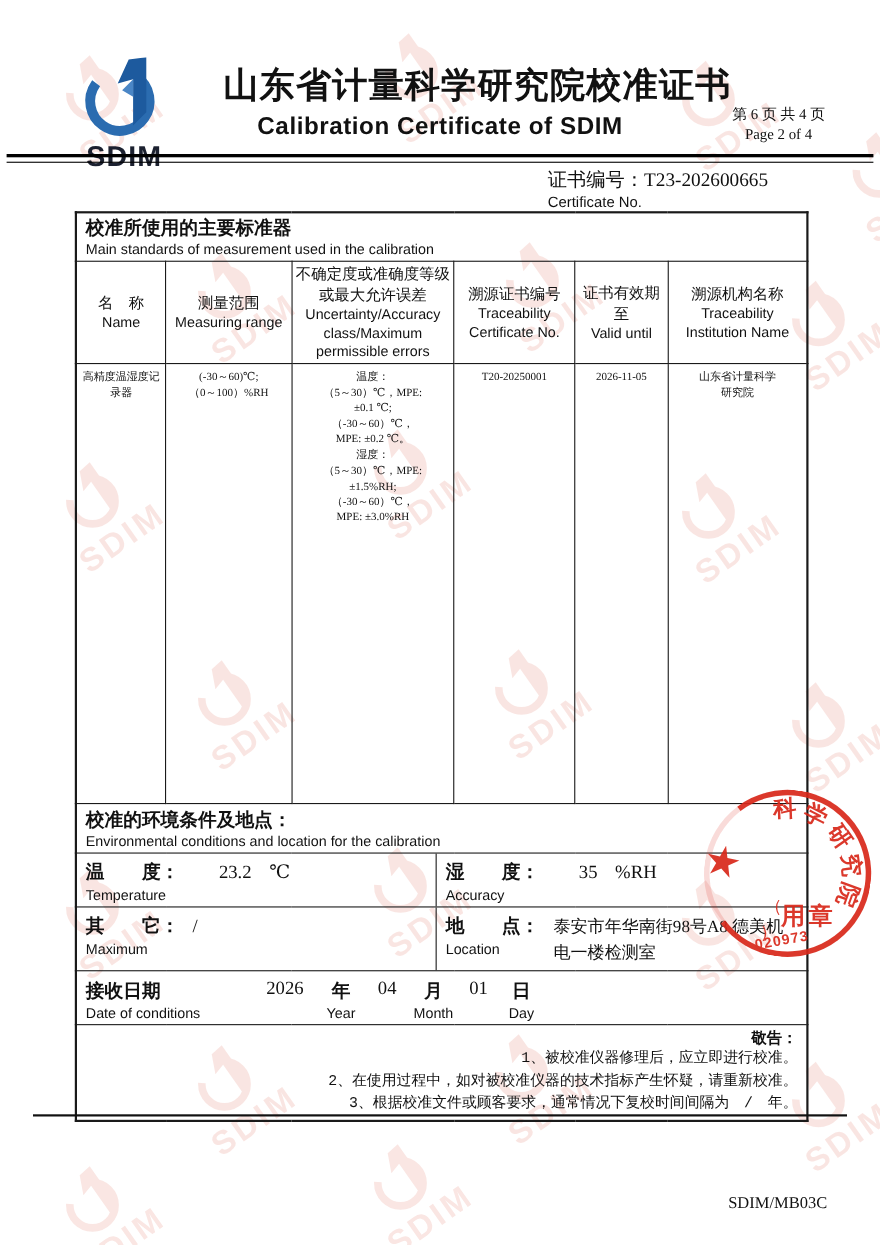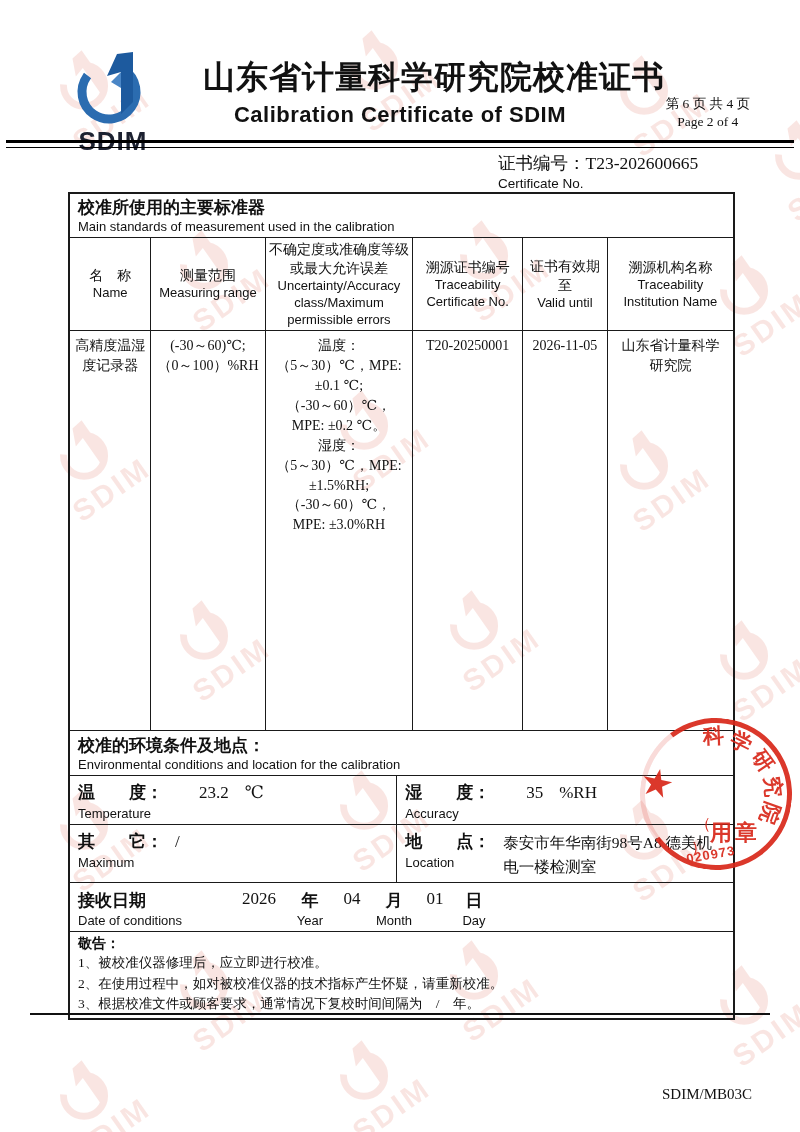--- a/index.html
+++ b/index.html
@@ -34,42 +34,42 @@
   table.main{position:absolute;left:68px;top:192px;width:667px;z-index:1;
              border-collapse:collapse;table-layout:fixed;}
   table.main td,table.main th{border:1px solid #1a1a1a;}
   table.main{border:2px solid #1a1a1a;}
   td.sec{padding:2px 8px 3px;border-radius:20px;}
   .sec-cn{font-family:"Liberation Sans","DejaVu Sans",sans-serif;font-size:17px;font-weight:bold;}
   .sec-en{font-family:"Liberation Sans","DejaVu Sans",sans-serif;font-size:13px;}
   tr.heads th{font-weight:normal;text-align:center;vertical-align:middle;padding:2px 2px;}
   .th-cn{font-family:"Liberation Sans","DejaVu Sans",sans-serif;font-size:14px;line-height:1.35;}
   .th-en{font-family:"Liberation Sans","DejaVu Sans",sans-serif;font-size:13px;line-height:1.3;}
-  tr.data td{vertical-align:top;text-align:center;font-size:14px;line-height:1.42;
+  tr.data td{vertical-align:top;text-align:center;font-size:10px;line-height:1.42;
              padding:5px 2px;white-space:pre-line;}
   td.nopad{padding:0;}
   .half-row{display:flex;align-items:stretch;}
   .half{width:49.2%;padding:5px 8px 3px;box-sizing:border-box;}
   .half.r{width:50.8%;border-left:1px solid #1a1a1a;}
   .env-line1{font-size:17px;}
   .env-label{font-family:"Liberation Sans","DejaVu Sans",sans-serif;font-weight:bold;}
   .env-val{margin-left:36px;}
   .env-unit{margin-left:16px;}
   .env-line2{font-family:"Liberation Sans","DejaVu Sans",sans-serif;font-size:13px;margin-top:2px;}
   .loc{display:flex;}
   .loc-label{width:98px;flex:none;}
   .loc-value{flex:1;font-size:15.5px;line-height:1.55;padding-top:1px;}
   .recep{display:flex;padding:4px 0 2px 8px;}
   .recep .rc{text-align:center;}
   .rc-top{font-size:17px;}
   .rc-top.cnb{font-family:"Liberation Sans","DejaVu Sans",sans-serif;font-weight:bold;}
   .rc-bot{font-family:"Liberation Sans","DejaVu Sans",sans-serif;font-size:13px;margin-top:1px;}
   .rc0{width:150px;text-align:left!important;}
   .rc1{width:62px;} .rc2{width:40px;} .rc3{width:44px;} .rc4{width:40px;} .rc5{width:42px;} .rc6{width:36px;}
-  .notice{padding:3px 8px 4px;font-family:Liberation Serif, serif;}
+  .notice{padding:3px 8px 4px;font-family:Liberation Mono, monospace;text-align:right;}
   .notice-title{font-size:14px;font-weight:bold;}
   .notice-item{font-size:13.5px;line-height:1.5;}
 
   
   .foot-rule{position:absolute;left:30px;right:30px;top:1013px;border-top:2px solid #111;z-index:1;}
   .footnotes{position:absolute;left:72px;top:1022px;font-size:13.5px;line-height:1.6;z-index:1;}
   .form-code{position:absolute;right:48px;top:1086px;font-size:15px;z-index:1;margin-left:48px;}
 
   
   .stamp{position:absolute;left:640px;top:718px;width:152px;height:152px;z-index:3;

